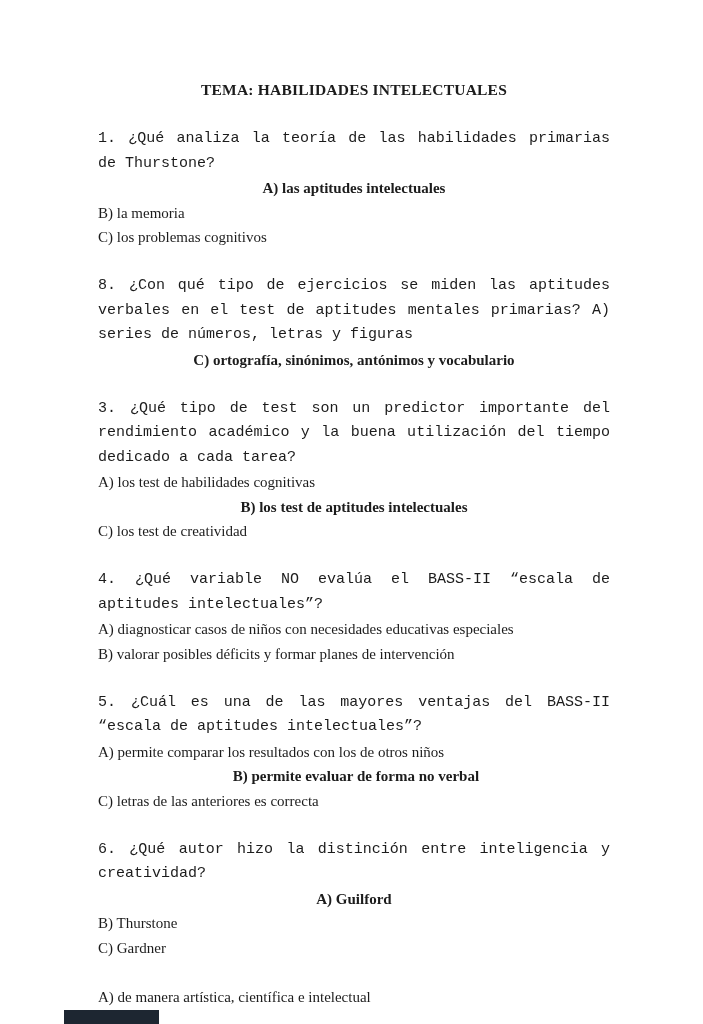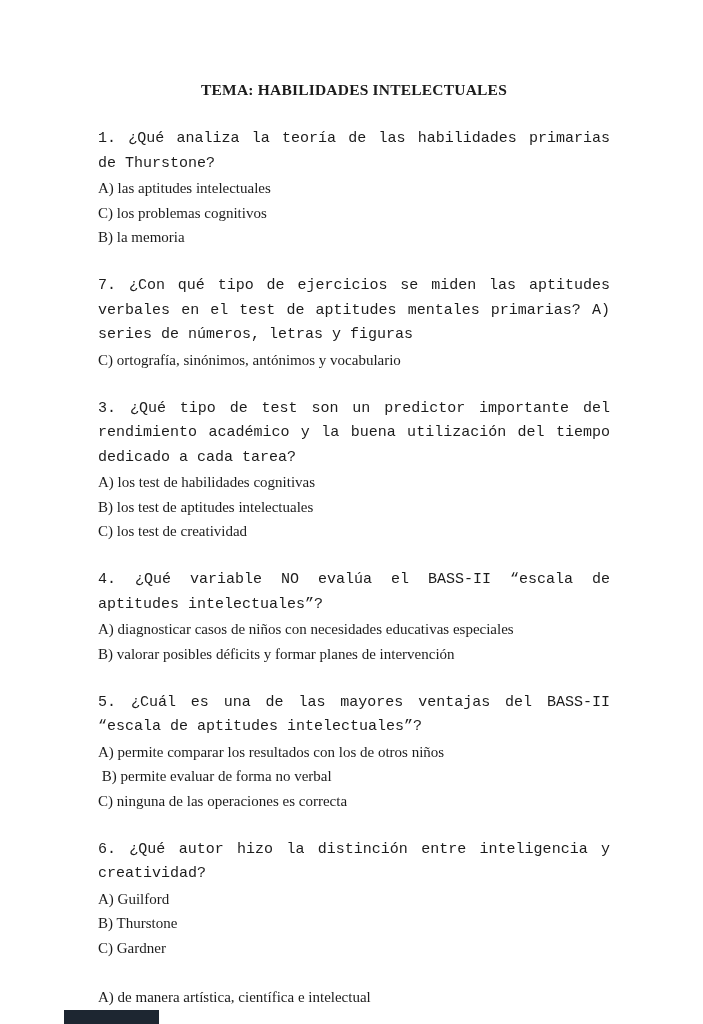--- a/index.html
+++ b/index.html
@@ -35,64 +35,65 @@
     line-height: 24.5px;
   }
   .question-text {
     text-align: justify;
     font-family: Liberation Mono, monospace;
   }
   .option-text {
     white-space: pre-wrap;
   }
   .option-text.bold {
-    font-weight: normal;
+    font-weight: bold;
+    text-align: center;
   }
   .bottom-dark-banner {
     position: absolute;
     left: 64px;
     bottom: 0;
     width: 95px;
     height: 14px;
     background: #1d2631;
   }
 </style>
 </head>
 <body>
 
 <div class="page">
   <p class="doc-title">TEMA: HABILIDADES INTELECTUALES</p>
 
   <div id="questions-container">
       <div class="question-block">
         <p class="question-text">1. ¿Qué analiza la teoría de las habilidades primarias de Thurstone?</p>
         <p class="option-text bold">A) las aptitudes intelectuales</p>
+        <p class="option-text">B) la memoria</p>
         <p class="option-text">C) los problemas cognitivos</p>
-        <p class="option-text">B) la memoria</p>
       </div>
       <div class="question-block">
-        <p class="question-text">7. ¿Con qué tipo de ejercicios se miden las aptitudes verbales en el test de aptitudes mentales primarias? A) series de números, letras y figuras</p>
+        <p class="question-text">8. ¿Con qué tipo de ejercicios se miden las aptitudes verbales en el test de aptitudes mentales primarias? A) series de números, letras y figuras</p>
         <p class="option-text bold">C) ortografía, sinónimos, antónimos y vocabulario</p>
       </div>
       <div class="question-block">
         <p class="question-text">3. ¿Qué tipo de test son un predictor importante del rendimiento académico y la buena utilización del tiempo dedicado a cada tarea?</p>
         <p class="option-text">A) los test de habilidades cognitivas</p>
         <p class="option-text bold">B) los test de aptitudes intelectuales</p>
         <p class="option-text">C) los test de creatividad</p>
       </div>
       <div class="question-block">
         <p class="question-text">4. ¿Qué variable NO evalúa el BASS-II “escala de aptitudes intelectuales”?</p>
         <p class="option-text">A) diagnosticar casos de niños con necesidades educativas especiales</p>
         <p class="option-text">B) valorar posibles déficits y formar planes de intervención</p>
       </div>
       <div class="question-block">
         <p class="question-text">5. ¿Cuál es una de las mayores ventajas del BASS-II “escala de aptitudes intelectuales”?</p>
         <p class="option-text">A) permite comparar los resultados con los de otros niños</p>
         <p class="option-text bold"> B) permite evaluar de forma no verbal</p>
-        <p class="option-text">C) ninguna de las operaciones es correcta</p>
+        <p class="option-text">C) letras de las anteriores es correcta</p>
       </div>
       <div class="question-block">
         <p class="question-text">6. ¿Qué autor hizo la distinción entre inteligencia y creatividad?</p>
         <p class="option-text bold">A) Guilford</p>
         <p class="option-text">B) Thurstone</p>
         <p class="option-text">C) Gardner</p>
       </div>
       <div class="question-block">
         <p class="option-text">A) de manera artística, científica e intelectual</p>
       </div>

